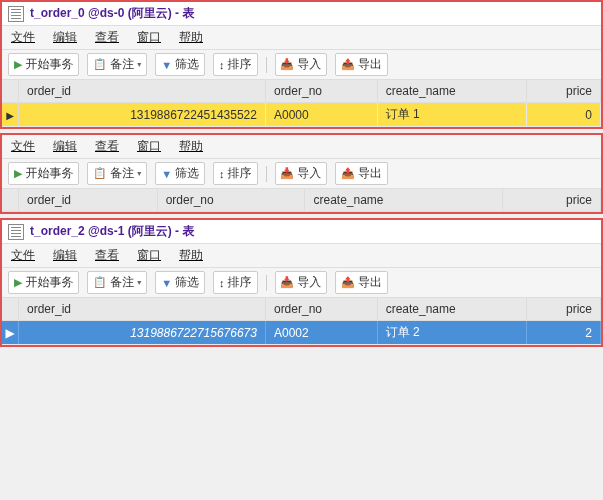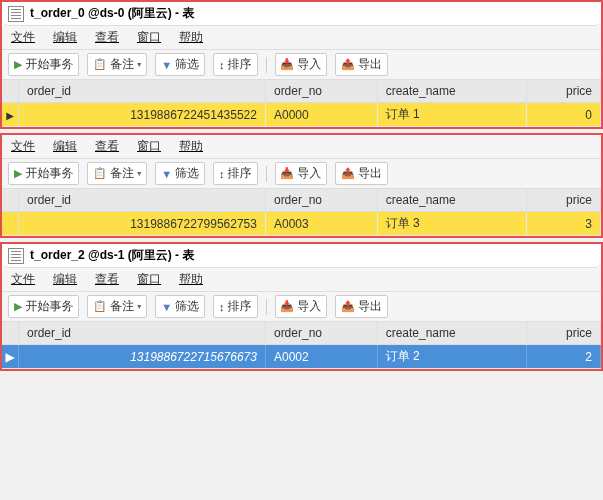--- a/index.html
+++ b/index.html
@@ -19,22 +19,21 @@
 
     .title-bar {
       background: #fff;
       border-bottom: 1px solid #ddd;
       padding: 3px 6px;
       display: flex;
       align-items: center;
       gap: 6px;
       font-size: 12px;
       font-weight: bold;
-      color: #000000;
-      border-radius: 6px;
+      color: #4c1d95;
     }
 
     .title-icon {
       display: inline-block;
       width: 16px;
       height: 16px;
       background: #fff;
       border: 1px solid #888;
       position: relative;
       flex-shrink: 0;
@@ -271,27 +270,20 @@
           <thead>
             <tr>
               <th style="width: 16px;"></th>
               <th>order_id</th>
               <th>order_no</th>
               <th>create_name</th>
               <th style="text-align: right;">price</th>
             </tr>
           </thead>
           <tbody>
-            <tr>
-              <td class="row-indicator"><span class="row-arrow"> </span></td>
-              <td style="text-align: right;">1319886722799562753</td>
-              <td>A0003</td>
-              <td>订单 3</td>
-              <td style="text-align: right;">3</td>
-            </tr>
           </tbody>
         </table>
       </div>
     </div>
     <div class="window">
       <div class="title-bar">
         <span class="title-icon"></span>
         <span>t_order_2 @ds-1 (阿里云) - 表</span>
       </div>
       <div class="menu-bar">

